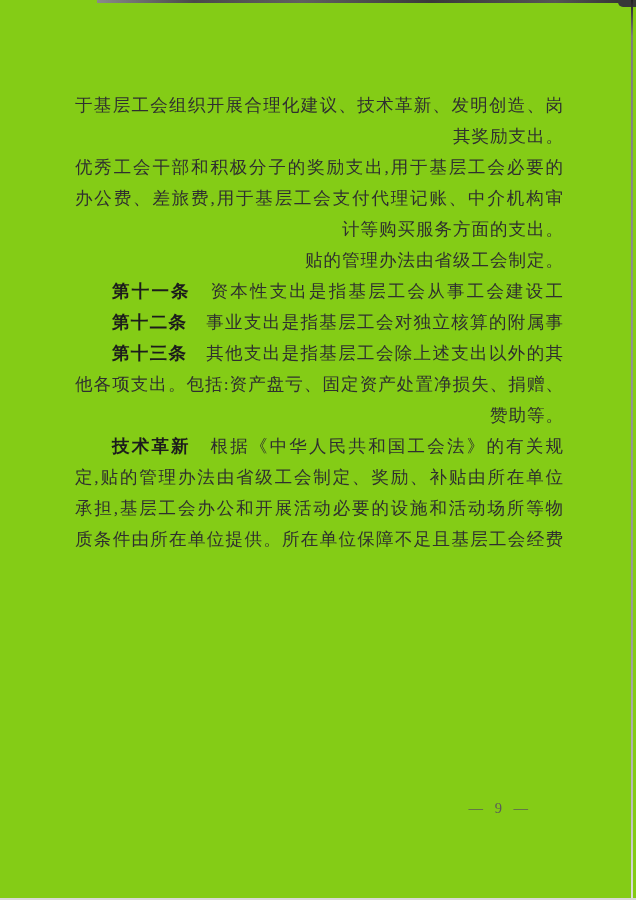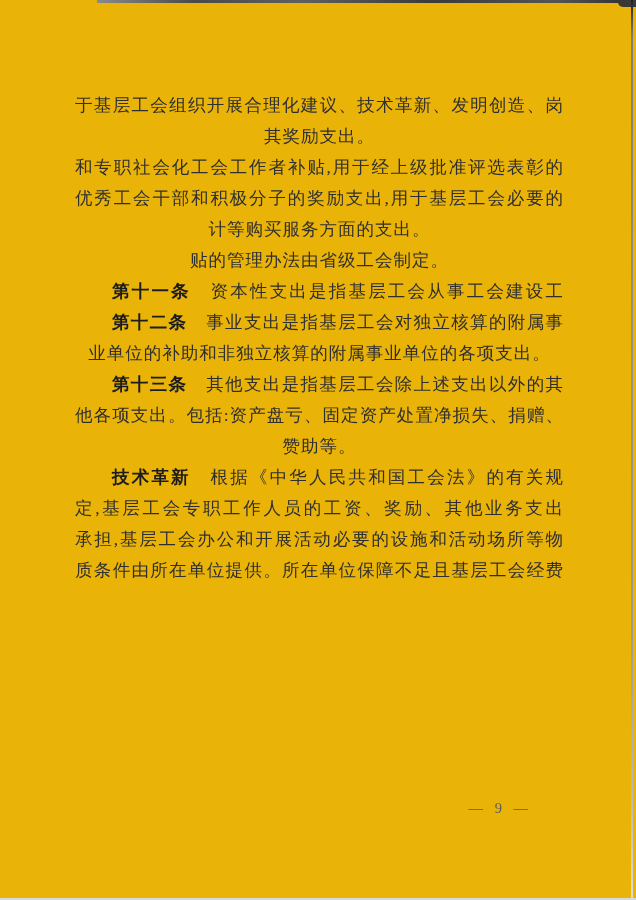--- a/index.html
+++ b/index.html
@@ -10,21 +10,21 @@
     width: 636px;
     height: 900px;
     overflow: hidden;
     background: #fdfdfd;
     font-family: "Liberation Serif", "DejaVu Serif", serif;
     position: relative;
   }
   .page {
     position: absolute;
     inset: 0;
-    background: #eab308;
+    background: #84cc16;
   }
   
   .scan-edge-top {
     position: absolute;
     top: 0;
     left: 97px;
     right: 0;
     height: 3px;
     background: linear-gradient(90deg, #8a8a8a 0%, #4a4a4a 18%, #606060 38%, #3a3a3a 62%, #555555 85%, #2e2e2e 100%);
   }
@@ -60,21 +60,21 @@
     left: 75px;
     width: 489px;
     color: #2f2f2f;
   }
   .line {
     height: 31px;
     line-height: 31px;
     font-size: 17.5px;
     letter-spacing: 1px;
     white-space: nowrap;
-    text-align: center;
+    text-align: right;
   }
   .line.fill {
     white-space: normal;
     text-align: justify;
     text-align-last: justify;
   }
   .line.indent {
     text-indent: 37px;
   }
   .article-no {
@@ -99,32 +99,31 @@
 
 <div class="page">
   <div class="scan-edge-top"></div>
   <div class="scan-corner"></div>
   <div class="scan-edge-right"></div>
   <div class="scan-edge-bottom"></div>
 
   <main class="text-block" id="text-block">
       <div class="line fill">于基层工会组织开展合理化建议、技术革新、发明创造、岗</div>
       <div class="line">其奖励支出。</div>
-      <div class="line fill">和专职社会化工会工作者补贴,用于经上级批准评选表彰的</div>
       <div class="line fill">优秀工会干部和积极分子的奖励支出,用于基层工会必要的</div>
+      <div class="line fill">办公费、差旅费,用于基层工会支付代理记账、中介机构审</div>
       <div class="line">计等购买服务方面的支出。</div>
       <div class="line">贴的管理办法由省级工会制定。</div>
       <div class="line indent fill"><span class="article-no">第十一条</span>　资本性支出是指基层工会从事工会建设工</div>
       <div class="line indent fill"><span class="article-no">第十二条</span>　事业支出是指基层工会对独立核算的附属事</div>
-      <div class="line">业单位的补助和非独立核算的附属事业单位的各项支出。</div>
       <div class="line indent fill"><span class="article-no">第十三条</span>　其他支出是指基层工会除上述支出以外的其</div>
       <div class="line fill">他各项支出。包括:资产盘亏、固定资产处置净损失、捐赠、</div>
       <div class="line">赞助等。</div>
       <div class="line indent fill"><span class="article-no">技术革新</span>　根据《中华人民共和国工会法》的有关规</div>
-      <div class="line fill">定,基层工会专职工作人员的工资、奖励、其他业务支出</div>
+      <div class="line fill">定,贴的管理办法由省级工会制定、奖励、补贴由所在单位</div>
       <div class="line fill">承担,基层工会办公和开展活动必要的设施和活动场所等物</div>
       <div class="line fill">质条件由所在单位提供。所在单位保障不足且基层工会经费</div>
     </main>
 
   <div class="footer">
     <span>— 9 —</span>
   </div>
 </div>
 
 </body></html>

